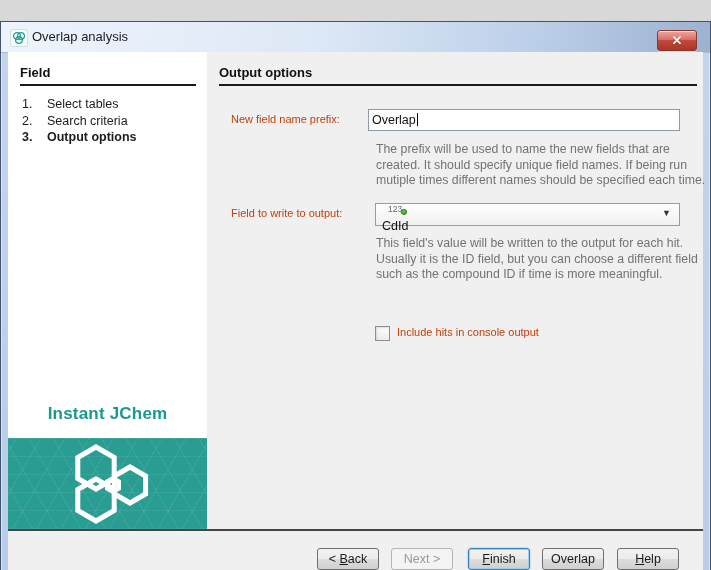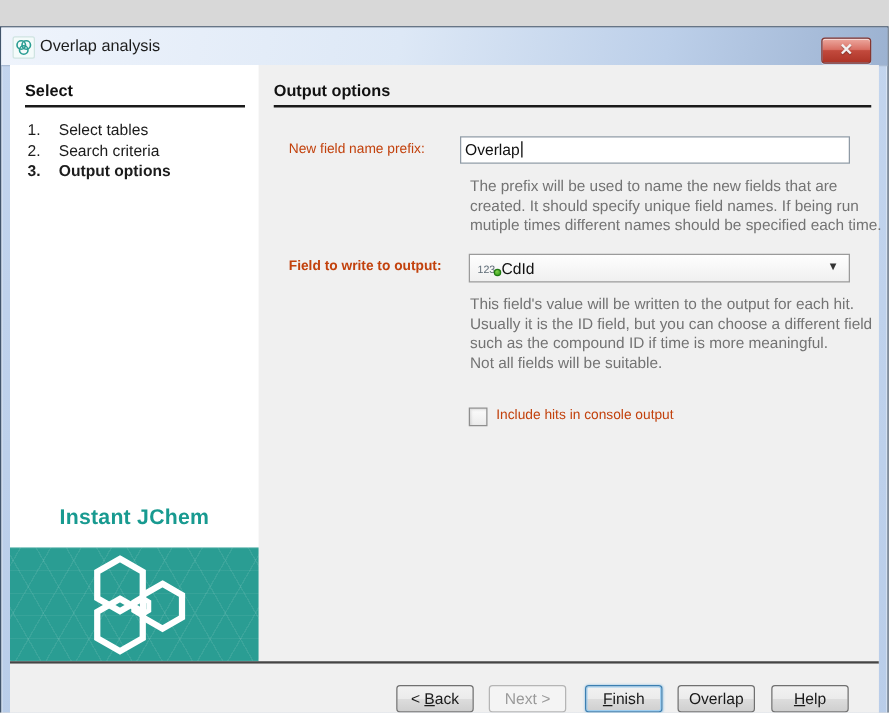--- a/index.html
+++ b/index.html
@@ -49,36 +49,36 @@
       repeating-linear-gradient(60deg,rgba(255,255,255,.08) 0 1px,transparent 1px 21px),
       repeating-linear-gradient(-60deg,rgba(255,255,255,.08) 0 1px,transparent 1px 21px),
       repeating-linear-gradient(0deg,rgba(255,255,255,.06) 0 1px,transparent 1px 18px);
   }
   .teal-block svg{position:absolute;left:50%;top:50%;transform:translate(-50%,-50%);}
   
   .main-header{position:absolute;left:12px;top:13px;width:478px;font-size:13px;font-weight:bold;color:#111;
     padding-bottom:4px;border-bottom:2px solid #1a1a1a;}
   .fld-label{position:absolute;font-size:11px;color:#c2410c;white-space:nowrap;}
   .lbl-prefix{left:24px;top:61px;}
-  .lbl-output{left:24px;top:155px;font-weight:bold;}
+  .lbl-output{left:24px;top:155px;}
   .text-input{
     position:absolute;left:161px;top:57px;width:304px;height:20px;
     background:#fff;border:1px solid #8f9aa5;
     font-size:12.5px;color:#111;padding:0 3px;line-height:20px;
   }
   .caret{display:inline-block;width:1px;height:13px;background:#000;vertical-align:-2px;margin-left:1px;}
   .help{position:absolute;font-size:12.3px;color:#737373;line-height:15.7px;white-space:nowrap;}
   .help-prefix{left:169px;top:90px;}
   .help-output{left:169px;top:184px;}
   .combo{
     position:absolute;left:168px;top:151px;width:303px;height:21px;
     background:linear-gradient(to bottom,#fefefe,#f0f0f0);
     border:1px solid #9b9b9b;cursor:pointer;
   }
-  .combo-content{position:absolute;left:6px;top:0;height:21px;display:flex;align-items:center;gap:5px;}
+  .combo-content{position:absolute;left:6px;top:0;height:21px;display:flex;align-items:center;gap:5px;flex-direction:column;}
   .type-icon{position:relative;font-size:8.5px;color:#5f6c77;letter-spacing:0;}
   .type-icon .dot{position:absolute;right:-5px;bottom:-1px;width:6px;height:6px;border-radius:50%;
     background:radial-gradient(circle at 35% 30%,#7fd24a,#2f9718);border:1px solid #1f7a10;box-sizing:border-box;}
   .combo-value{font-size:12.5px;color:#111;}
   .combo-arrow{position:absolute;right:8px;top:4px;font-size:9px;color:#333;}
   .checkbox{
     position:absolute;left:168px;top:274px;width:13px;height:13px;
     background:linear-gradient(to bottom,#fcfcfc,#ececec);
     border:1px solid #8e8e8e;box-shadow:inset 1px 1px 2px rgba(0,0,0,.12);cursor:pointer;
   }
@@ -114,21 +114,21 @@
       </div>
       <div class="title-text">Overlap analysis</div>
       <div class="close-btn">
         <span>✕</span>
       </div>
     </div>
 
     <div class="inner">
 
       <div class="sidebar">
-        <div class="steps-header">Select</div>
+        <div class="steps-header">Field</div>
         <div class="steps-list">
           <div class="step-row">
             <span class="step-num">1.</span>
             <span>Select tables</span>
           </div>
           <div class="step-row">
             <span class="step-num">2.</span>
             <span>Search criteria</span>
           </div>
           <div class="step-row active">
@@ -165,21 +165,20 @@
           <div class="combo-content">
             <span class="type-icon"><span>123</span><span class="dot"></span></span>
             <span class="combo-value">CdId</span>
           </div>
           <span class="combo-arrow">▼</span>
         </div>
         <div class="help help-output">
           <div>This field's value will be written to the output for each hit.</div>
           <div>Usually it is the ID field, but you can choose a different field</div>
           <div>such as the compound ID if time is more meaningful.</div>
-          <div>Not all fields will be suitable.</div>
         </div>
 
         <div class="checkbox"></div>
         <div class="fld-label cb-label">Include hits in console output</div>
       </div>
 
       <div class="separator"></div>
 
       <div class="buttonbar">
         <button class="btn btn-back"><span>&lt; </span><span class="u">B</span><span>ack</span></button>

